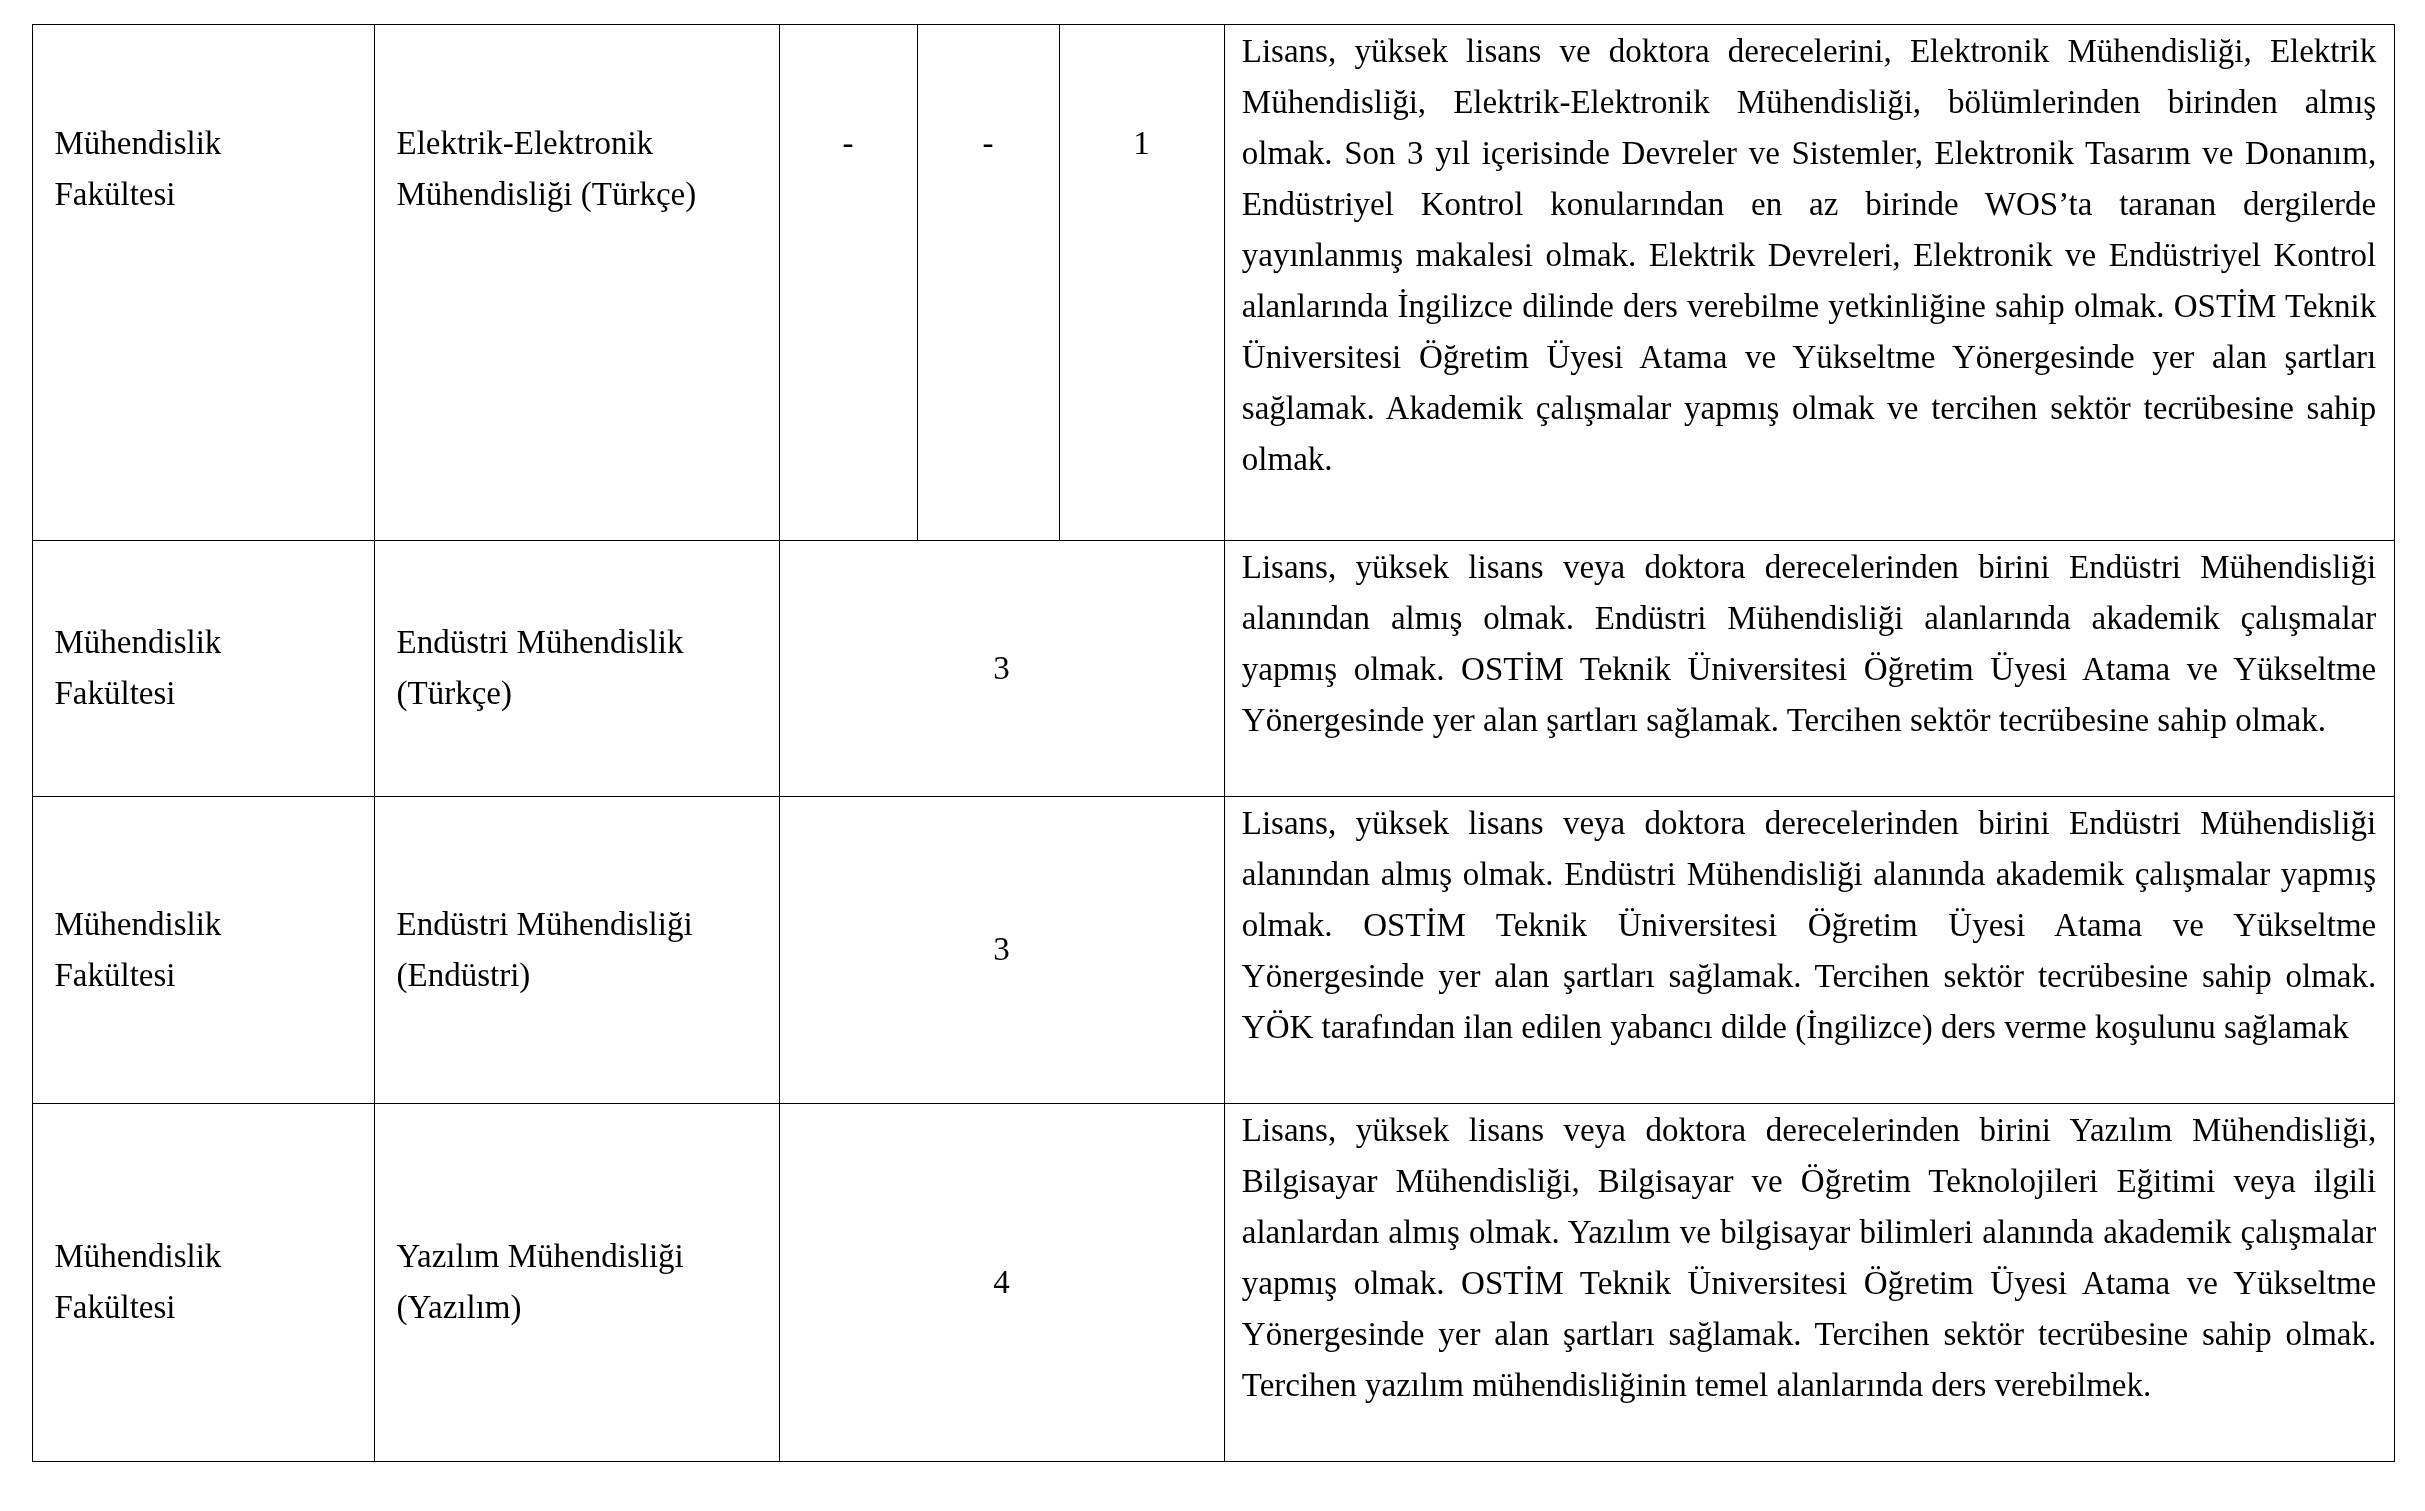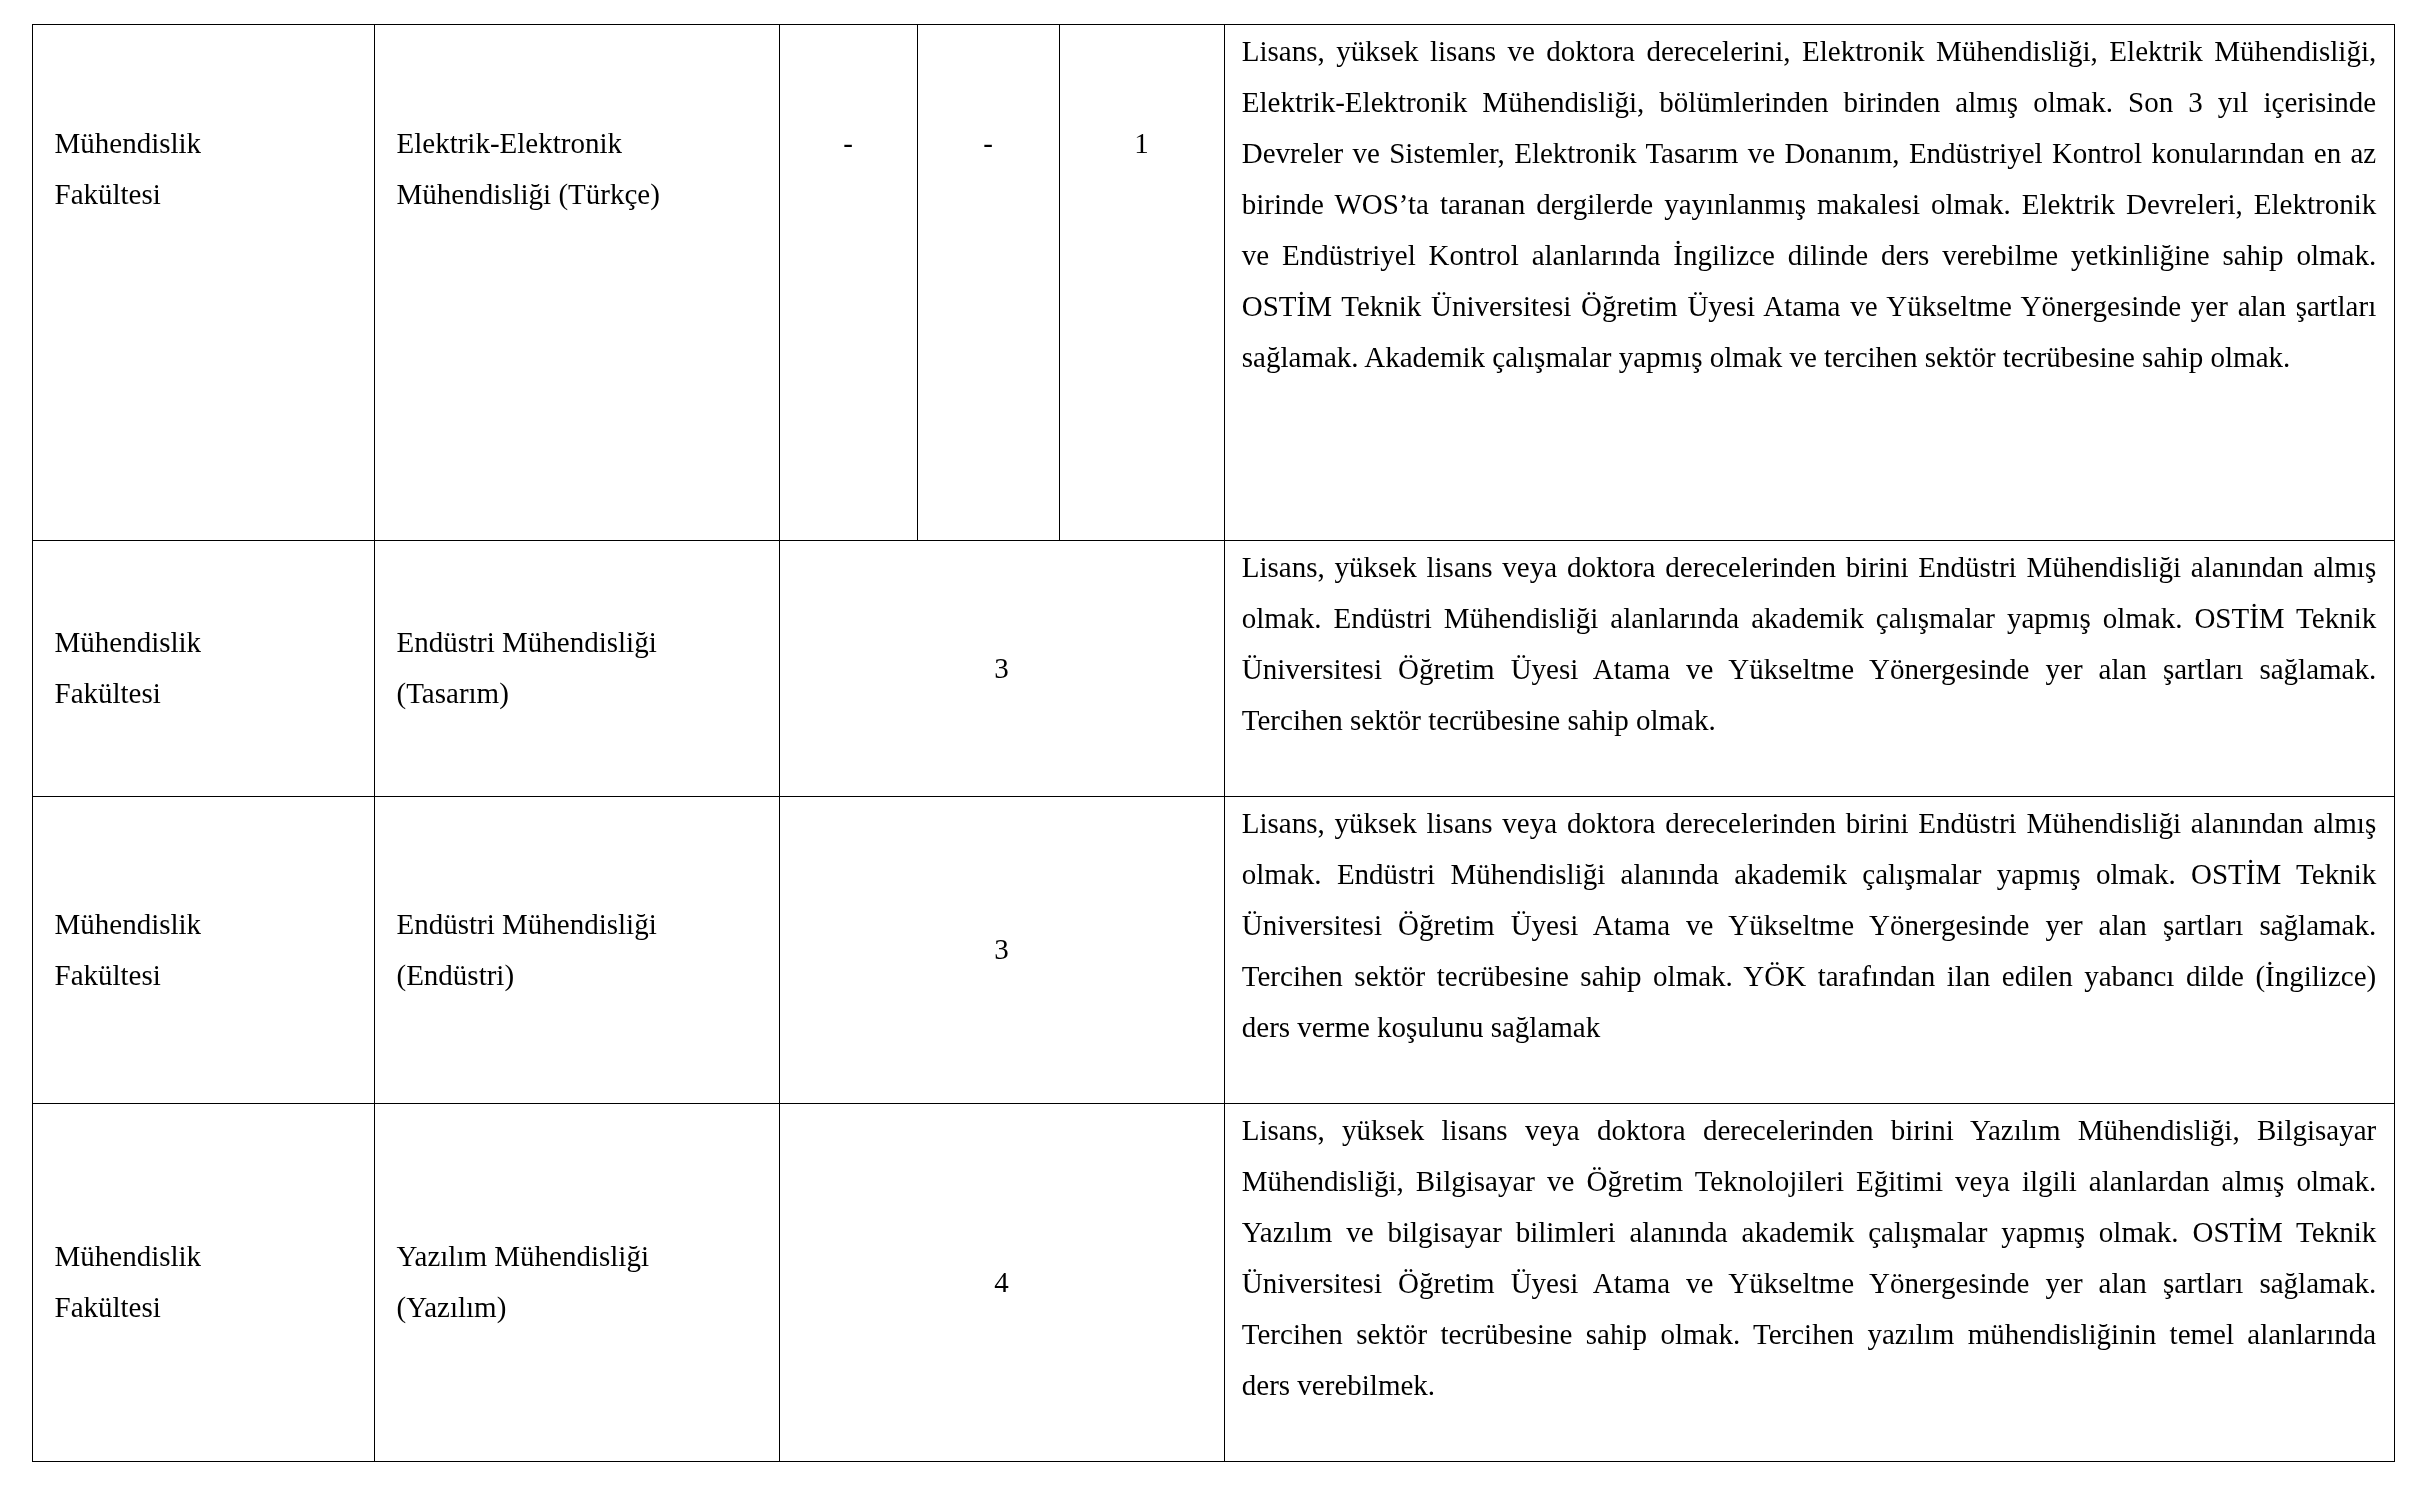--- a/index.html
+++ b/index.html
@@ -20,21 +20,21 @@
     left: 31.5px;
     top: 23.6px;
   }
   table.vacancy {
     border-collapse: collapse;
     table-layout: fixed;
     width: 2363px;
   }
   table.vacancy td {
     border: 1.6px solid #000000;
-    font-size: 29px;
+    font-size: 33px;
     line-height: 51px;
     color: #000000;
     overflow: hidden;
   }
   tr.r1 { height: 516px; }
   tr.r2 { height: 256px; }
   tr.r3 { height: 307px; }
   tr.r4 { height: 358px; }
 
   td.c-fac {
@@ -94,21 +94,21 @@
       <td class="c-num vt">-</td>
       <td class="c-num vt">1</td>
       <td class="c-desc">Lisans, yüksek lisans ve doktora derecelerini, Elektronik Mühendisliği, Elektrik Mühendisliği, Elektrik-Elektronik Mühendisliği, bölümlerinden birinden almış olmak. Son 3 yıl içerisinde Devreler ve Sistemler, Elektronik Tasarım ve Donanım, Endüstriyel Kontrol konularından en az birinde WOS’ta taranan dergilerde yayınlanmış makalesi olmak. Elektrik Devreleri, Elektronik ve Endüstriyel Kontrol alanlarında İngilizce dilinde ders verebilme yetkinliğine sahip olmak. OSTİM Teknik Üniversitesi Öğretim Üyesi Atama ve Yükseltme Yönergesinde yer alan şartları sağlamak. Akademik çalışmalar yapmış olmak ve tercihen sektör tecrübesine sahip olmak.</td>
     </tr>
 
     <tr class="r2">
       <td class="c-fac">
         <div class="fac-text">Mühendislik Fakültesi</div>
       </td>
       <td class="c-dept">
-        <div class="dept-text">Endüstri Mühendisliği (Tasarım)</div>
+        <div class="dept-text">Endüstri Mühendislik (Türkçe)</div>
       </td>
       <td class="c-num" colspan="3">3</td>
       <td class="c-desc">Lisans, yüksek lisans veya doktora derecelerinden birini Endüstri Mühendisliği alanından almış olmak. Endüstri Mühendisliği alanlarında akademik çalışmalar yapmış olmak. OSTİM Teknik Üniversitesi Öğretim Üyesi Atama ve Yükseltme Yönergesinde yer alan şartları sağlamak. Tercihen sektör tecrübesine sahip olmak.</td>
     </tr>
 
     <tr class="r3">
       <td class="c-fac">
         <div class="fac-text">Mühendislik Fakültesi</div>
       </td>
       <td class="c-dept">

